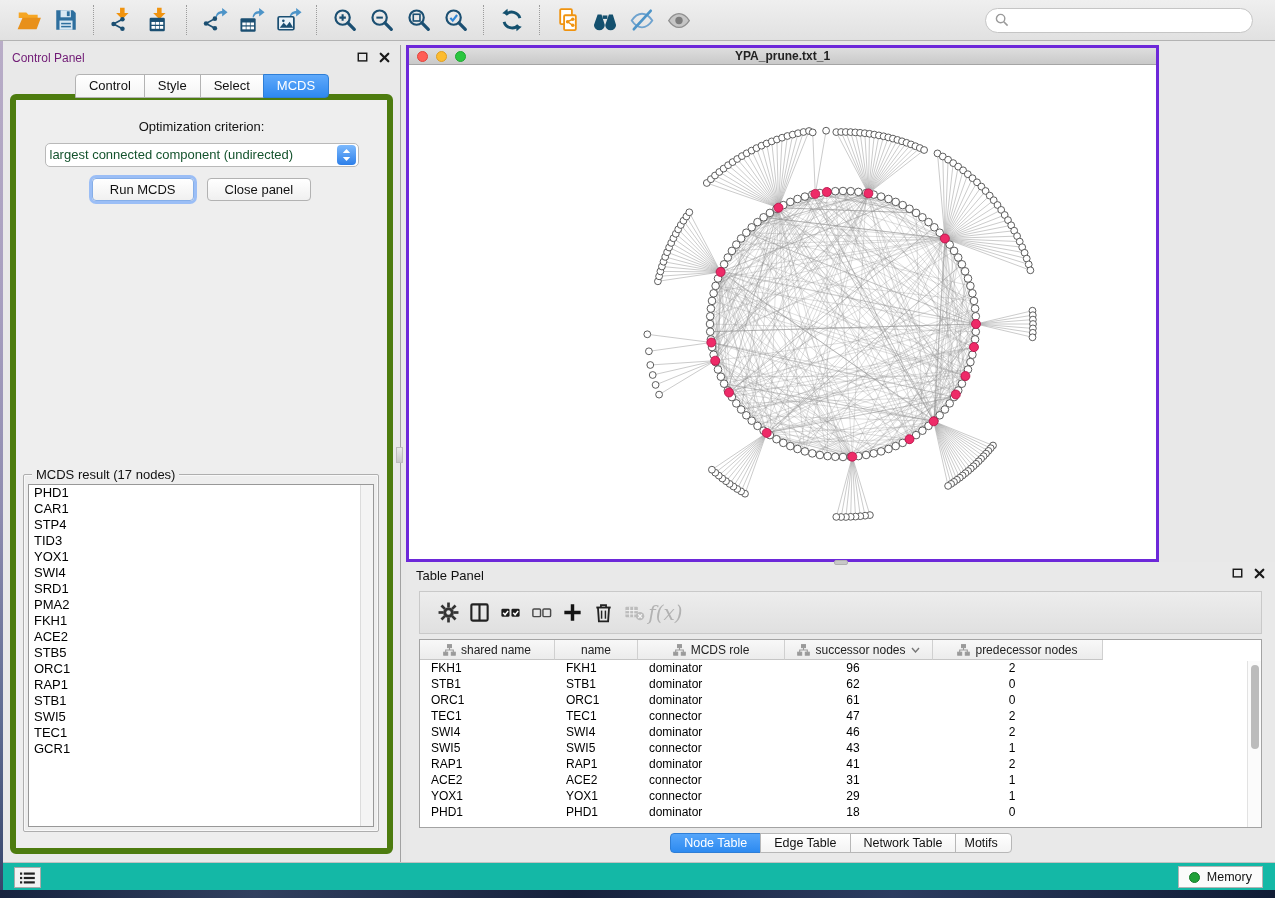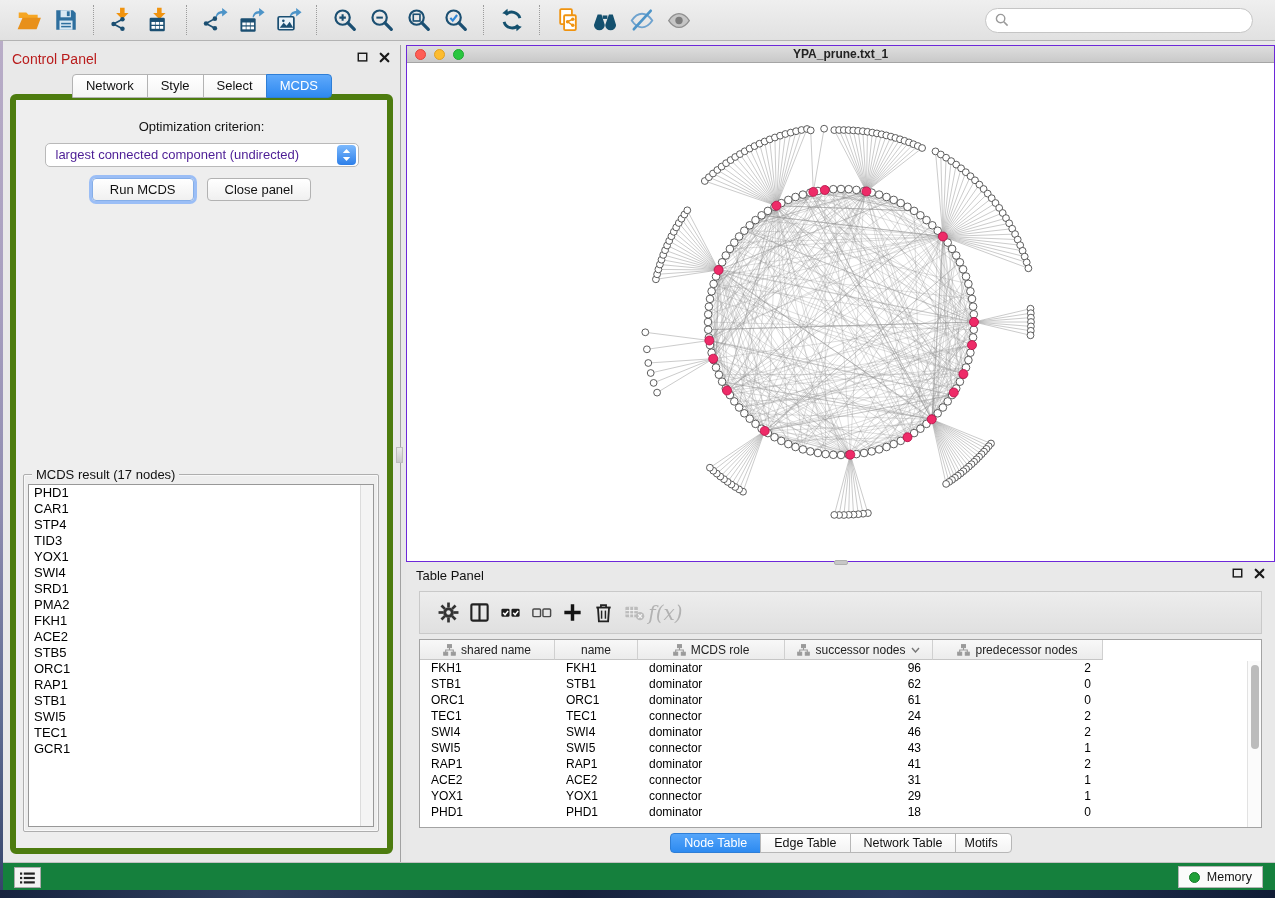--- a/index.html
+++ b/index.html
@@ -18,48 +18,48 @@
     display:flex; align-items:center; padding:0 10px; }
   .tb-btn { width:37px; height:33px; display:flex; align-items:center; justify-content:center; border-radius:4px; }
   .tb-btn svg { width:26px; height:26px; }
   .tb-sep { width:0; height:30px; border-left:1px dotted #9c9c9c; margin:0 9px; }
   .tb-search { margin-left:auto; margin-right:12px; width:268px; height:25px; background:#fff;
     border:1px solid #c5c5c5; border-radius:13px; display:flex; align-items:center; padding:0 9px; gap:6px; }
   .tb-search input { border:none; outline:none; flex:1; font-size:13px; background:transparent; font-family:inherit; }
 
   
   .control-panel { position:absolute; left:3px; top:45px; width:398px; height:817px; background:#e9e9e9; border-right:1px solid #a2a2a2; }
-  .cp-header-title { position:absolute; left:9px; top:6px; font-size:14px; color:#b91c1c; }
+  .cp-header-title { position:absolute; left:9px; top:6px; font-size:12px; color:#701a75; }
   .wm-btns { position:absolute; right:10px; top:7px; display:flex; gap:11px; align-items:center; }
   .wm-btns svg { display:block; }
   .cp-tabs { position:absolute; top:29px; left:0; right:0; display:flex; justify-content:center; z-index:2; }
   .cp-tab { font-size:13px; padding:3px 13px 4px; background:linear-gradient(#ffffff,#f4f4f4);
     border:1px solid #b3b3b3; margin-right:-1px; color:#111; }
   .cp-tab:first-child { border-radius:4px 0 0 0; }
   .cp-tab:last-child { border-radius:0 4px 0 0; }
   .cp-tab.sel { background:linear-gradient(#5fa9fb,#2e89f0); color:#fff; border-color:#2e7ed6; border-radius:0 4px 4px 0; }
   .cp-card { position:absolute; left:7px; right:7px; top:49px; bottom:8px; background:#eeeeee; border:6px solid #4d7c0f; border-radius:6px; }
   .opt-label { padding-top:19px; text-align:center; font-size:13px; color:#111; }
   .cp-select { position:relative; margin:9px auto 0; width:314px; height:24px; background:#fff; border:1px solid #b9b9b9; border-radius:5px; }
-  .sel-text { line-height:22px; padding-left:10px; font-size:13px; color:#4c1d95; white-space:nowrap; }
+  .sel-text { line-height:22px; padding-left:4px; font-size:13px; color:#14532d; white-space:nowrap; }
   .sel-step { position:absolute; right:2px; top:1px; width:19px; height:20px; border-radius:4px;
     background:linear-gradient(#7cb9fd,#2d7fe9); display:flex; flex-direction:column; align-items:center; justify-content:center; gap:2px; }
   .btn-row { margin-top:11px; display:flex; justify-content:center; gap:13px; }
   .cp-btn { height:23px; padding:0 17px; font-size:13px; color:#111; font-family:inherit;
     background:linear-gradient(#ffffff,#f0f0f0); border:1px solid #b2b2b2; border-radius:4px; }
   .cp-btn.focused { box-shadow:0 0 0 3px rgba(110,165,250,.65); border-color:#85aee8; }
   .groupbox { position:absolute; left:7px; right:8px; top:374px; bottom:16px; border:1px solid #aeaeae; border-radius:2px; box-shadow:inset 0 0 0 1px #f8f8f8; }
   .gb-legend { position:absolute; top:-8px; left:8px; background:#eeeeee; padding:0 4px; font-size:13px; color:#111; }
   .gb-list { position:absolute; left:4px; right:4px; top:9px; bottom:4px; background:#fff; border:1px solid #989898; overflow:hidden; }
   .gb-item { height:16px; line-height:16px; padding-left:5px; font-size:13px; color:#000; }
   .gb-scroll { position:absolute; right:0; top:0; bottom:0; width:13px; background:#f4f4f4; border-left:1px solid #dcdcdc; }
   .v-grip { position:absolute; left:396px; top:447px; width:7px; height:16px; background:linear-gradient(#e9e9e9,#c9c9c9); border:1px solid #bdbdbd; z-index:3; }
 
   
-  .network-window { position:absolute; left:406px; top:45px; width:869px; height:517px; background:#fff; border:1px solid #6d28d9; }
+  .network-window { position:absolute; left:406px; top:45px; width:753px; height:517px; background:#fff; border:3px solid #6d28d9; }
   .nw-titlebar { height:17px; background:linear-gradient(#dedede,#c9c9c9); border-bottom:1px solid #a5a5a5; position:relative; }
   .lights { position:absolute; left:8px; top:3px; display:flex; gap:8px; }
   .light { width:11px; height:11px; border-radius:50%; }
   .light.red { background:#ff5e56; border:1px solid #e0443c; }
   .light.yellow { background:#fdbc2f; border:1px solid #dfa023; }
   .light.green { background:#2ac63f; border:1px solid #1ea832; }
   .nw-title { text-align:center; font-size:12px; font-weight:700; color:#222; line-height:16px; }
   .nw-canvas { position:absolute; left:0; right:0; top:17px; bottom:0; background:#fff; }
 
   
@@ -72,32 +72,32 @@
   .tp-icon svg { width:23px; height:23px; }
   .fx { font-family:"DejaVu Serif",serif; font-style:italic; color:#b2b2b2; font-size:20px; }
   .tp-table { position:absolute; left:13px; right:13px; top:77px; bottom:34px; background:#fff; border:1px solid #a3a3a3; overflow:hidden; }
   .thead { height:20px; display:flex; }
   .th { display:flex; align-items:center; justify-content:center; gap:5px; font-size:12px; color:#222;
     background:linear-gradient(#f8f8f8,#ececec); border-right:1px solid #d0d0d0; border-bottom:1px solid #c6c6c6; }
   .th.fill { background:#fff; border-right:none; border-bottom:none; flex:1; }
   .trow { height:16px; display:flex; }
   .td { font-size:12px; color:#000; line-height:16px; white-space:nowrap; overflow:hidden; }
   .td.l { padding-left:11px; text-align:left; }
-  .td.r { padding-right:12px; text-align:right; }
+  .td.r { padding-right:12px; text-align:center; }
   .tp-scroll { position:absolute; top:21px; right:0; bottom:0; width:14px; background:#fbfbfb; border-left:1px solid #e2e2e2; }
   .tp-thumb { position:absolute; top:4px; left:3px; width:8px; height:84px; background:#bcbcbc; border-radius:4px; }
   .tp-tabs { position:absolute; bottom:9px; left:0; right:0; display:flex; justify-content:center; }
   .tp-tab { font-size:12.5px; padding:0 13px; height:20px; line-height:19px; background:linear-gradient(#ffffff,#f3f3f3);
     border:1px solid #b7b7b7; margin-right:-1px; color:#111; }
   .tp-tab:first-child { border-radius:4px 0 0 4px; }
   .tp-tab:last-child { border-radius:0 4px 4px 0;padding-left:8px; }
   .tp-tab.sel { background:linear-gradient(#55a5fa,#2d8af0); color:#fff; border-color:#2e7ed6; }
 
   
-  .status-bar { position:absolute; left:3px; right:0; top:862px; height:28px; background:#15803d; border-top:1px solid #c2c2c2; }
+  .status-bar { position:absolute; left:3px; right:0; top:862px; height:28px; background:#14b8a6; border-top:1px solid #c2c2c2; }
   .sb-list-btn { position:absolute; left:11px; top:4px; width:27px; height:21px; background:#f3f3f3; border:1px solid #ababab;
     display:flex; align-items:center; justify-content:center; }
   .memory-btn { position:absolute; right:12px; top:3px; height:22px; padding:0 10px; display:flex; align-items:center; gap:7px;
     background:#fbfbfb; border:1px solid #b4b4b4; font-size:12.5px; color:#111; }
   .mem-dot { width:11px; height:11px; border-radius:50%; background:#1fa038; border:1px solid #157a2a; }
 </style>
 </head>
 <body>
 
 <div class="screen">
@@ -278,21 +278,21 @@
             <rect x="1.5" y="1.5" width="10" height="9" fill="none" stroke="#1a1a1a" stroke-width="1.7"></rect>
           </svg>
         </span>
       <span>
           <svg width="11" height="11" viewBox="0 0 13 13">
             <path d="M2 2 11 11 M11 2 2 11" stroke="#1a1a1a" stroke-width="2.6" stroke-linecap="round"></path>
           </svg>
         </span>
     </div>
     <div class="cp-tabs" id="cp-tabs">
-        <div class="cp-tab">Network</div>
+        <div class="cp-tab">Control</div>
         <div class="cp-tab">Style</div>
         <div class="cp-tab">Select</div>
         <div class="cp-tab sel">MCDS</div>
       </div>
     <div class="cp-card">
       <div class="opt-label">Optimization criterion:</div>
       <div class="cp-select">
         <div class="sel-text">largest connected component (undirected)</div>
         <div class="sel-step">
           <svg width="9" height="6" viewBox="0 0 9 6">
@@ -1295,21 +1295,21 @@
             <div class="td l" style="width: 135px;">ORC1</div>
             <div class="td l" style="width: 83px;">ORC1</div>
             <div class="td l" style="width: 147px;">dominator</div>
             <div class="td r" style="width: 148px;">61</div>
             <div class="td r" style="width: 170px;">0</div>
           </div>
           <div class="trow">
             <div class="td l" style="width: 135px;">TEC1</div>
             <div class="td l" style="width: 83px;">TEC1</div>
             <div class="td l" style="width: 147px;">connector</div>
-            <div class="td r" style="width: 148px;">24</div>
+            <div class="td r" style="width: 148px;">47</div>
             <div class="td r" style="width: 170px;">2</div>
           </div>
           <div class="trow">
             <div class="td l" style="width: 135px;">SWI4</div>
             <div class="td l" style="width: 83px;">SWI4</div>
             <div class="td l" style="width: 147px;">dominator</div>
             <div class="td r" style="width: 148px;">46</div>
             <div class="td r" style="width: 170px;">2</div>
           </div>
           <div class="trow">

